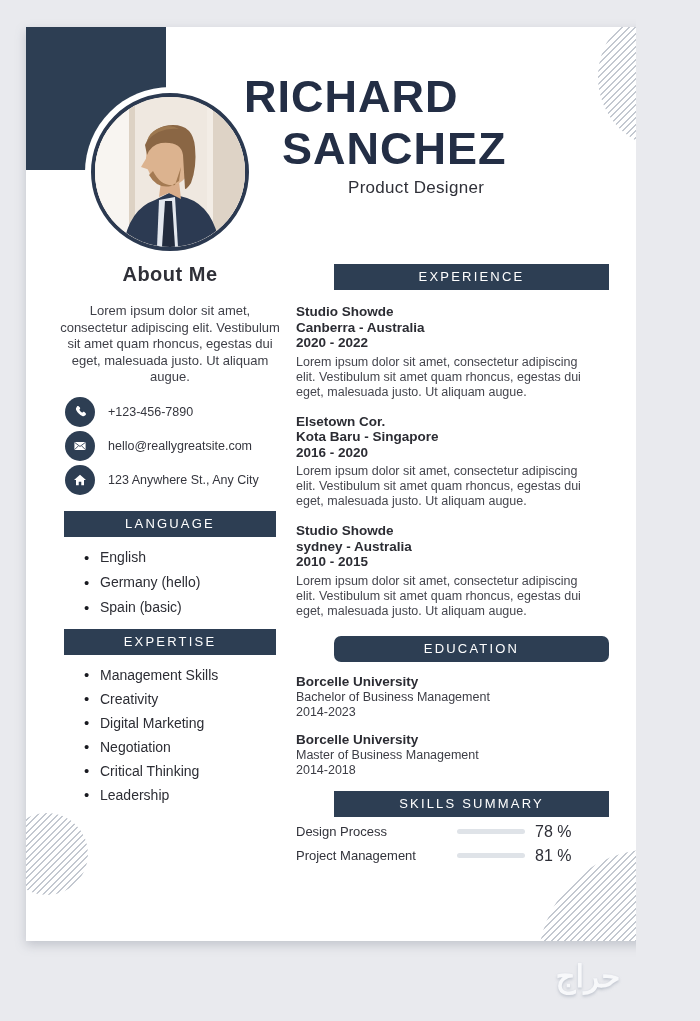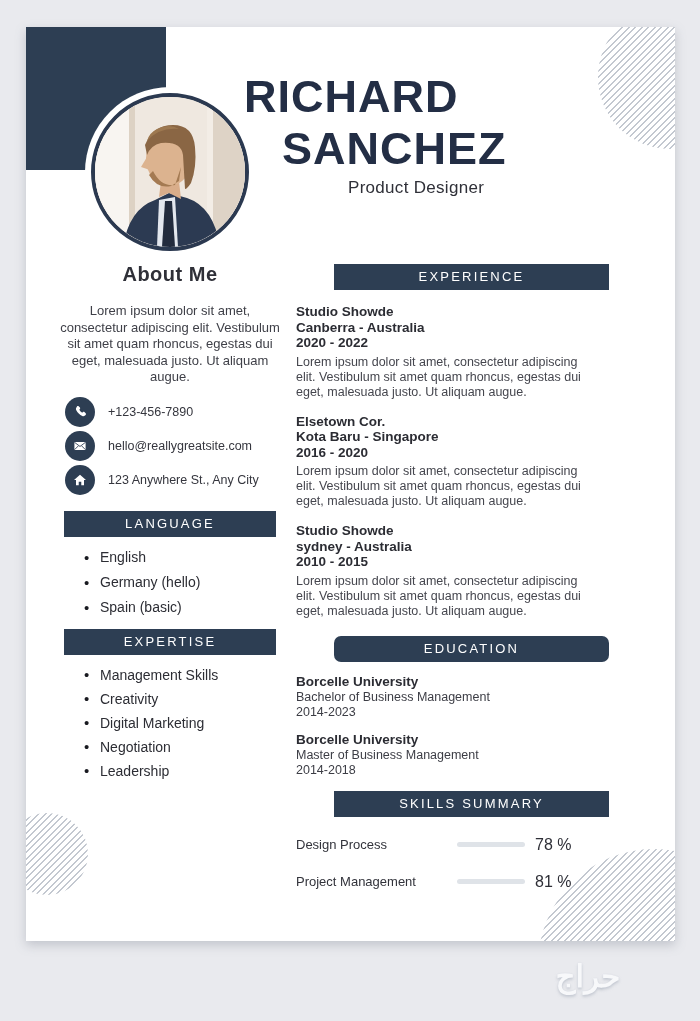--- a/index.html
+++ b/index.html
@@ -1,17 +1,17 @@
 <!DOCTYPE html>
 <html><head>
 <meta charset="utf-8">
 <style>
   * { margin:0; padding:0; box-sizing:border-box; }
   body { font-family:"Liberation Sans", sans-serif; background:#e9eaee; }
-  .canvas { position:relative; width:700px; height:1021px; background:#e9eaee; overflow:hidden; }
+  .canvas { position:relative; width:636px; height:1021px; background:#e9eaee; overflow:hidden; }
 
   .paper { position:absolute; left:26px; top:27px; width:649px; height:914px;
            background:#ffffff; box-shadow:0 4px 10px rgba(120,126,140,.35); overflow:hidden; }
 
   
   .navy-rect { position:absolute; left:0; top:0; width:140px; height:143px; background:#2d3e53; }
   .hatch { position:absolute; border-radius:50%;
            background:repeating-linear-gradient(135deg,#c3c8d0 0 1.4px,transparent 1.4px 4.6px); }
   .hatch-tr { width:144px; height:144px; left:572px; top:-22px; }
   .hatch-bl { width:82px;  height:82px;  left:-20px; top:786px; }
@@ -55,21 +55,21 @@
   .rightcol { position:absolute; left:270px; top:237px; width:285px; }
   .rightcol .banner { width:275px; }
   .xentry { margin-top:14px; }
   .xline { font-size:13.5px; font-weight:700; color:#2b2c33; line-height:15.5px; }
   .xbody { font-size:12.5px; line-height:15px; color:#45464e; margin-top:4px; }
   .banner.edu { margin-top:17px;border-radius:7px; }
   .eentry { margin-top:12px; }
   .eschool { font-size:13.5px; font-weight:700; color:#2b2c33; line-height:16px; }
   .edegree, .eyears { font-size:12.5px; color:#3c3d45; line-height:15px; }
   .banner.skills { margin-top:13px; }
-  .skrow { display:flex; align-items:center; margin-top:19px; }
+  .skrow { display:flex; align-items:center; margin-top:6px; }
   .sklabel { flex:1; font-size:13px; color:#32333b; }
   .sktrack { width:68px; height:5px; border-radius:3px; background:#dfe3e8; overflow:hidden; }
   .skfill { height:100%; border-radius:3px; background:#2d3e53; }
   .skpct { width:46px; text-align:left; font-size:16px; color:#2e2f37; margin-left:10px; }
 
   
   .watermark { position:absolute; left:498px; top:958px; width:180px; height:60px;
                font-size:31px; font-weight:700; text-align:center; direction:rtl;
                color:#f7f8fa; letter-spacing:4px;
                text-shadow:0 2px 3px rgba(168,175,188,.55), 0 0 1px rgba(205,210,220,.9); }
@@ -148,20 +148,21 @@
         <li>Germany (hello)</li>
         <li>Spain (basic)</li>
       </ul>
 
       <div class="banner expz">EXPERTISE</div>
       <ul class="dotlist exp-list">
         <li>Management Skills</li>
         <li>Creativity</li>
         <li>Digital Marketing</li>
         <li>Negotiation</li>
+        <li>Critical Thinking</li>
         <li>Leadership</li>
       </ul>
     </div>
 
     <div class="rightcol">
       <div class="banner">EXPERIENCE</div>
 
       <div class="xentry">
         <div class="xline">Studio Showde</div>
         <div class="xline">Canberra - Australia</div>

